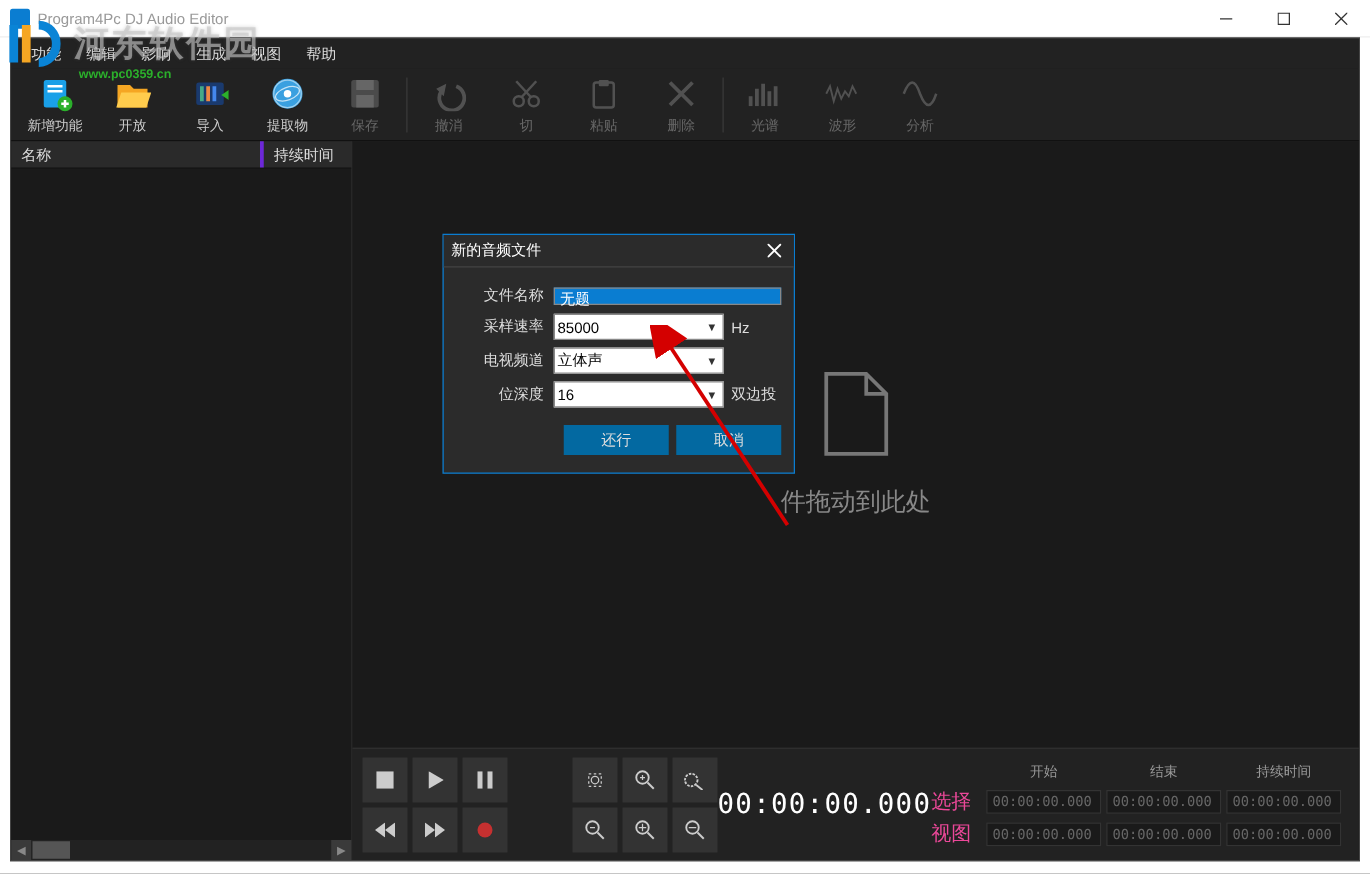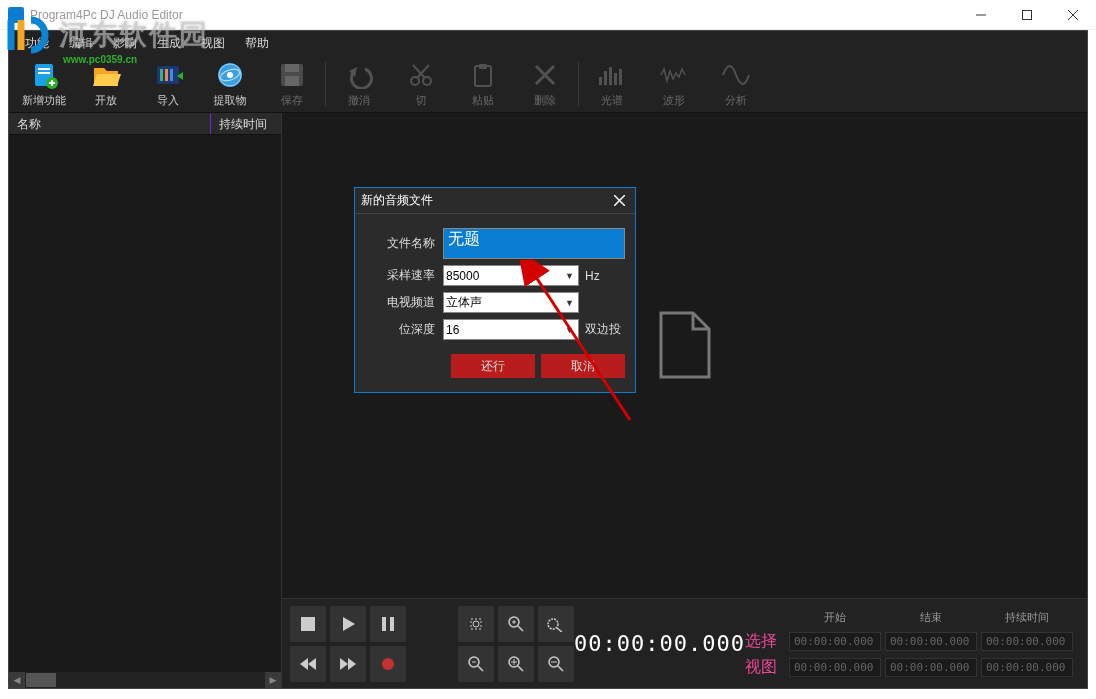--- a/index.html
+++ b/index.html
@@ -20,21 +20,21 @@
 .tool-btn { display: flex; flex-direction: column; align-items: center; justify-content: center; width: 62px; height: 54px; cursor: pointer; }
 .tool-btn.disabled { opacity: 0.4; cursor: default; }
 .tool-btn .ticon { height: 32px; display: flex; align-items: center; justify-content: center; }
 .tool-btn .tlabel { font-size: 11px; color: #ccc; margin-top: 2px; }
 .tool-sep { width: 1px; height: 44px; background: #3a3a3a; margin: 0 2px; }
 
 .content { display: flex; height: calc(100% - 82px); }
 .sidebar { width: 292px; background: #1a1a1a; border-right: 1px solid #333; display: flex; flex-direction: column; }
 .side-header { height: 22px; background: #2a2a2a; display: flex; border-bottom: 1px solid #111; }
 .side-col { color: #ddd; font-size: 12px; padding: 3px 8px; }
-.side-col.name { flex: 1; border-right: 1px solid #6d28d9; }
+.side-col.name { flex: 1; border-right: 3px solid #6d28d9; }
 .side-col.dur { width: 70px; }
 .side-body { flex: 1; background: #1a1a1a; }
 .side-scroll { height: 16px; background: #2a2a2a; display: flex; align-items: center; }
 .side-scroll .sb-btn { width: 16px; height: 16px; background: #3a3a3a; display:flex; align-items:center; justify-content:center; color:#888; font-size:9px; }
 .side-scroll .sb-track { flex: 1; background: #222; height: 16px; }
 .side-scroll .sb-thumb { width: 30px; height: 14px; background: #555; margin: 1px 0 0 1px; }
 
 .main { flex: 1; background: #222; display: flex; flex-direction: column; position: relative; }
 .canvas { flex: 1; background: #1a1a1a; margin: 0; position: relative; overflow: hidden; }
 .drop-hint { position: absolute; top: 50%; left: 50%; transform: translate(-50%,-50%); text-align: center; color: #888; }
@@ -53,27 +53,27 @@
 .tt-cell { background: #1a1a1a; border: 1px solid #333; color: #666; font-size: 11px; padding: 2px 4px; font-family: monospace; }
 
 
 .dialog { position: absolute; left: 354px; top: 187px; width: 282px; background: #2b2b2b; border: 1px solid #0a7dd1; z-index: 10; }
 .dlg-title { height: 26px; background: #2b2b2b; color: #fff; font-size: 12px; display: flex; align-items: center; padding: 0 6px; border-bottom: 1px solid #444; }
 .dlg-title .t { flex: 1; }
 .dlg-close { width: 20px; height: 20px; display:flex; align-items:center; justify-content:center; color:#fff; cursor:pointer; }
 .dlg-body { padding: 14px 10px 10px; }
 .dlg-row { display: flex; align-items: center; margin-bottom: 6px; }
 .dlg-label { width: 78px; text-align: right; color: #ddd; font-size: 12px; padding-right: 8px; }
-.dlg-input { flex: 1; height: 31px; background: #fff; border: 1px solid #888; font-size: 16px; padding: 0 4px; }
+.dlg-input { flex: 1; height: 14px; background: #fff; border: 1px solid #888; font-size: 12px; padding: 0 4px; }
 .dlg-input.sel { background: #0a7dd1; color: #fff; }
 .dlg-select { flex: 1; height: 21px; background: #fff; border: 1px solid #888; font-size: 12px; padding: 0 2px; display:flex; align-items:center; justify-content:space-between; }
 .dlg-select .arrow { font-size: 9px; color: #333; padding-right: 2px; }
 .dlg-unit { color: #ddd; font-size: 12px; padding-left: 6px; width: 46px; }
 .dlg-btns { display: flex; gap: 6px; margin: 14px 0 4px 86px; }
-.dlg-btn { flex:1; height: 24px; background: #b91c1c; color: #ddd; font-size: 12px; display:flex; align-items:center; justify-content:center; cursor:pointer; max-width: 86px; }
+.dlg-btn { flex:1; height: 24px; background: #0369a1; color: #ddd; font-size: 12px; display:flex; align-items:center; justify-content:center; cursor:pointer; max-width: 86px; }
 
 
 .watermark { position: absolute; left: 3px; top: 14px; z-index: 50; pointer-events: none; }
 .wm-logo { display:flex; align-items:center; }
 .wm-text { font-size: 28px; font-weight: bold; color: rgba(200,200,200,0.6); letter-spacing: 2px; margin-left: 4px; text-shadow: 0 0 3px rgba(100,100,100,0.3); }
 .wm-url { color: #2bb02b; font-size: 10px; font-weight: bold; margin-top: -2px; margin-left: 60px; }
 
 
 .arrow-annot { position: absolute; z-index: 30; pointer-events: none; }
 </style>
@@ -269,20 +269,21 @@
         <div class="sb-btn">▶</div>
       </div>
     </div>
 
     <div class="main">
       <div class="canvas">
         <div class="drop-hint">
           <svg class="file-icon" width="56" height="68">
             <path d="M4 2 h32 l16 16 v48 h-48 z M36 2 v16 h16" fill="none" stroke="#777" stroke-width="3"></path>
           </svg>
+          <div class="txt">件拖动到此处</div>
         </div>
       </div>
 
       <div class="transport">
         <div class="tp-grid">
           <div class="tp-btn">
               <svg width="14" height="14">
                 <rect width="14" height="14" fill="#ccc"></rect>
               </svg>
             </div>

